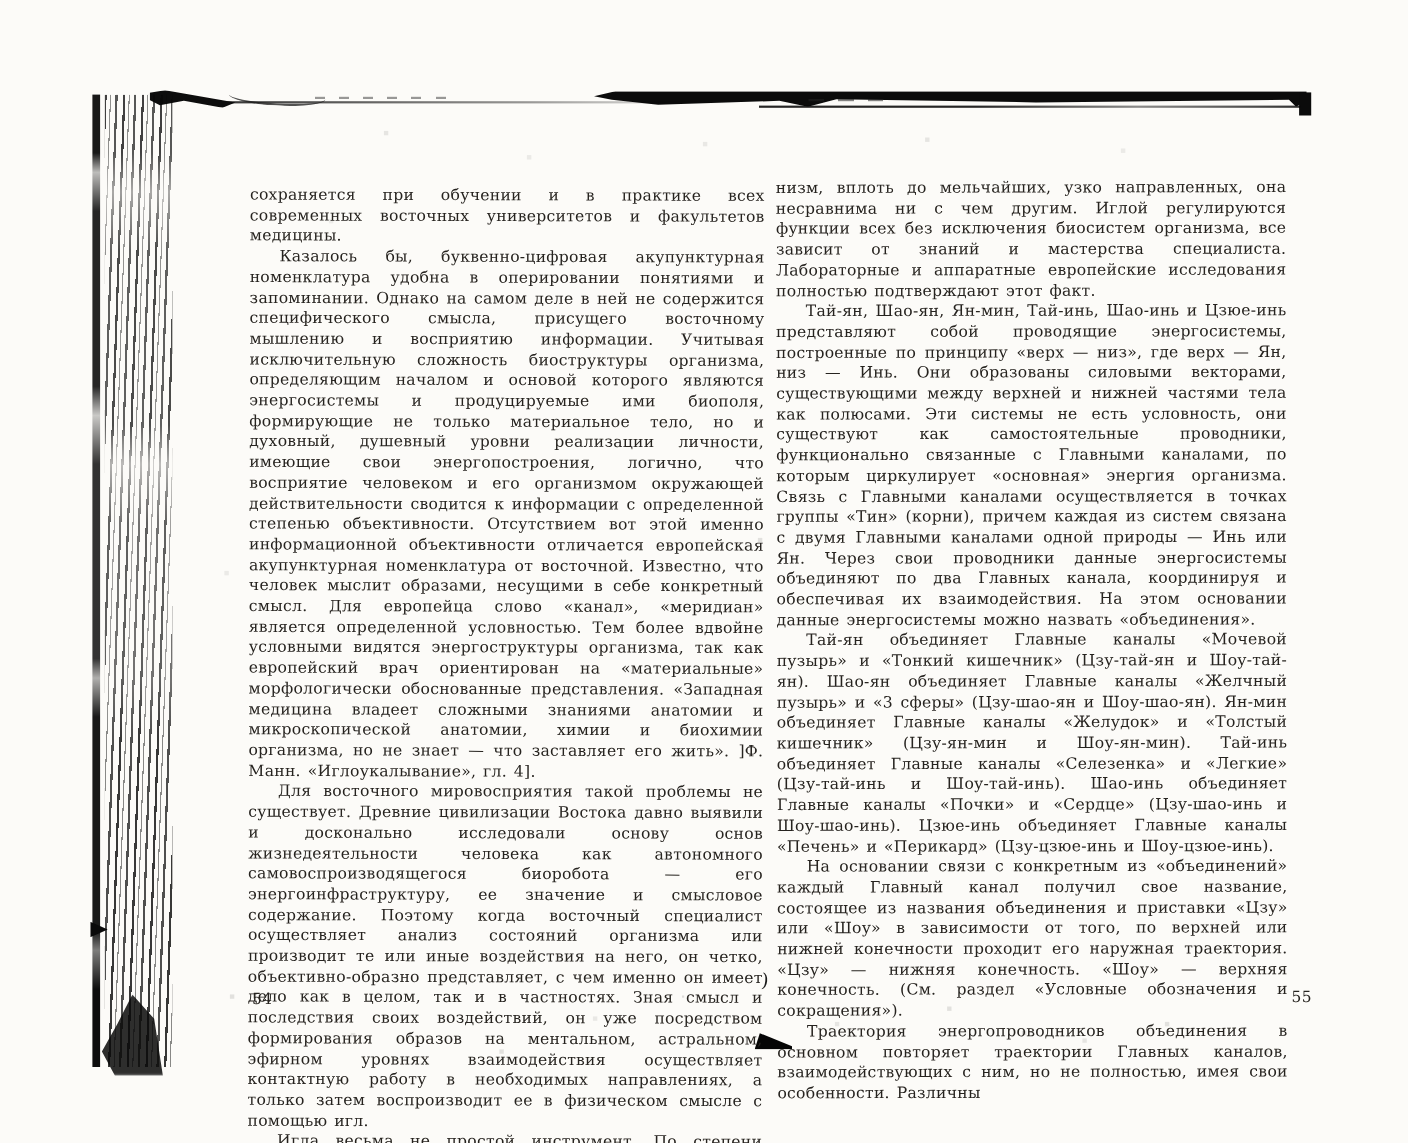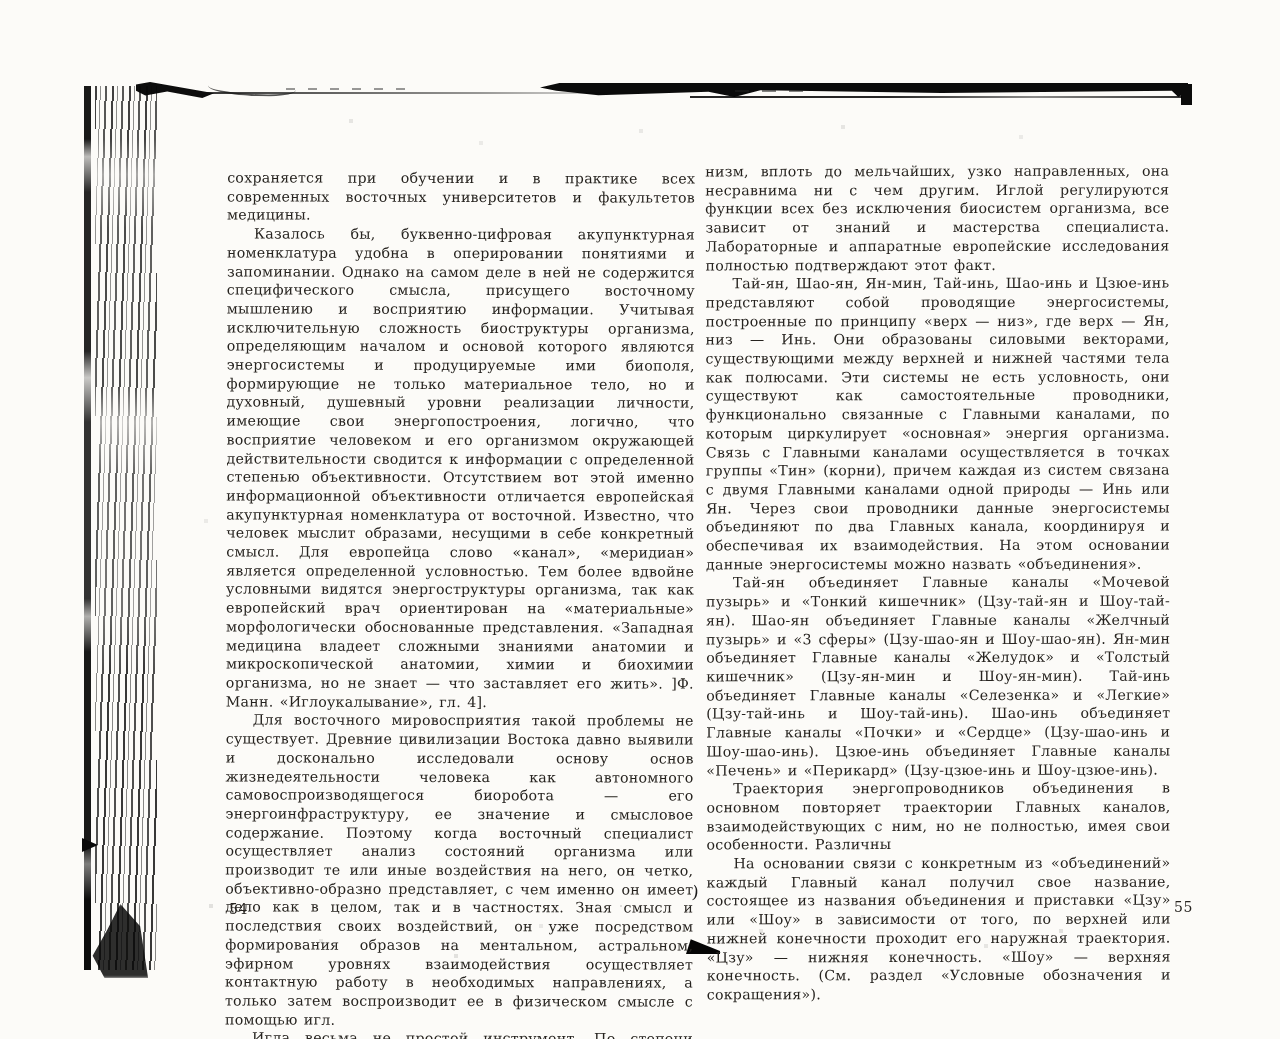--- a/index.html
+++ b/index.html
@@ -137,18 +137,18 @@
     <p class="indent">Казалось бы, буквенно-цифровая акупунктурная номенклатура удобна в оперировании понятиями и запоминании. Однако на самом деле в ней не содержится специфического смысла, присущего восточному мышлению и восприятию информации. Учитывая исключительную сложность биоструктуры организма, определяющим началом и основой которого являются энергосистемы и продуцируемые ими биополя, формирующие не только материальное тело, но и духовный, душевный уровни реализации личности, имеющие свои энергопостроения, логично, что восприятие человеком и его организмом окружающей действительности сводится к информации с определенной степенью объективности. Отсутствием вот этой именно информационной объективности отличается европейская акупунктурная номенклатура от восточной. Известно, что человек мыслит образами, несущими в себе конкретный смысл. Для европейца слово «канал», «меридиан» является определенной условностью. Тем более вдвойне условными видятся энергоструктуры организма, так как европейский врач ориентирован на «материальные» морфологически обоснованные представления. «Западная медицина владеет сложными знаниями анатомии и микроскопической анатомии, химии и биохимии организма, но не знает — что заставляет его жить». ]Ф. Манн. «Иглоукалывание», гл. 4].</p>
     <p class="indent">Для восточного мировосприятия такой проблемы не существует. Древние цивилизации Востока давно выявили и досконально исследовали основу основ жизнедеятельности человека как автономного самовоспроизводящегося биоробота — его энергоинфраструктуру, ее значение и смысловое содержание. Поэтому когда восточный специалист осуществляет анализ состояний организма или производит те или иные воздействия на него, он четко, объективно-образно представляет, с чем именно он имеет дело как в целом, так и в частностях. Зная смысл и последствия своих воздействий, он уже посредством формирования образов на ментальном, астральном, эфирном уровнях взаимодействия осуществляет контактную работу в необходимых направлениях, а только затем воспроизводит ее в физическом смысле с помощью игл.</p>
     <p class="indent">Игла весьма не простой инструмент. По степени интегрирования или дифференцирования воздействий на орга-</p>
   </div>
   <div class="pageno pageno-left">54</div>
 
   <div class="page-col col-right">
     <p>низм, вплоть до мельчайших, узко направленных, она несравнима ни с чем другим. Иглой регулируются функции всех без исключения биосистем организма, все зависит от знаний и мастерства специалиста. Лабораторные и аппаратные европейские исследования полностью подтверждают этот факт.</p>
     <p class="indent">Тай-ян, Шао-ян, Ян-мин, Тай-инь, Шао-инь и Цзюе-инь представляют собой проводящие энергосистемы, построенные по принципу «верх — низ», где верх — Ян, низ — Инь. Они образованы силовыми векторами, существующими между верхней и нижней частями тела как полюсами. Эти системы не есть условность, они существуют как самостоятельные проводники, функционально связанные с Главными каналами, по которым циркулирует «основная» энергия организма. Связь с Главными каналами осуществляется в точках группы «Тин» (корни), причем каждая из систем связана с двумя Главными каналами одной природы — Инь или Ян. Через свои проводники данные энергосистемы объединяют по два Главных канала, координируя и обеспечивая их взаимодействия. На этом основании данные энергосистемы можно назвать «объединения».</p>
     <p class="indent">Тай-ян объединяет Главные каналы «Мочевой пузырь» и «Тонкий кишечник» (Цзу-тай-ян и Шоу-тай-ян). Шао-ян объединяет Главные каналы «Желчный пузырь» и «3 сферы» (Цзу-шао-ян и Шоу-шао-ян). Ян-мин объединяет Главные каналы «Желудок» и «Толстый кишечник» (Цзу-ян-мин и Шоу-ян-мин). Тай-инь объединяет Главные каналы «Селезенка» и «Легкие» (Цзу-тай-инь и Шоу-тай-инь). Шао-инь объединяет Главные каналы «Почки» и «Сердце» (Цзу-шао-инь и Шоу-шао-инь). Цзюе-инь объединяет Главные каналы «Печень» и «Перикард» (Цзу-цзюе-инь и Шоу-цзюе-инь).</p>
+    <p class="indent">На основании связи с конкретным из «объединений» каждый Главный канал получил свое название, состоящее из названия объединения и приставки «Цзу» или «Шоу» в зависимости от того, по верхней или нижней конечности проходит его наружная траектория. «Цзу» — нижняя конечность. «Шоу» — верхняя конечность. (См. раздел «Условные обозначения и сокращения»).</p>
     <p class="indent">Траектория энергопроводников объединения в основном повторяет траектории Главных каналов, взаимодействующих с ним, но не полностью, имея свои особенности. Различны</p>
-    <p class="indent">На основании связи с конкретным из «объединений» каждый Главный канал получил свое название, состоящее из названия объединения и приставки «Цзу» или «Шоу» в зависимости от того, по верхней или нижней конечности проходит его наружная траектория. «Цзу» — нижняя конечность. «Шоу» — верхняя конечность. (См. раздел «Условные обозначения и сокращения»).</p>
   </div>
   <div class="pageno pageno-right">55</div>
 
 </div>
 
 </body></html>

